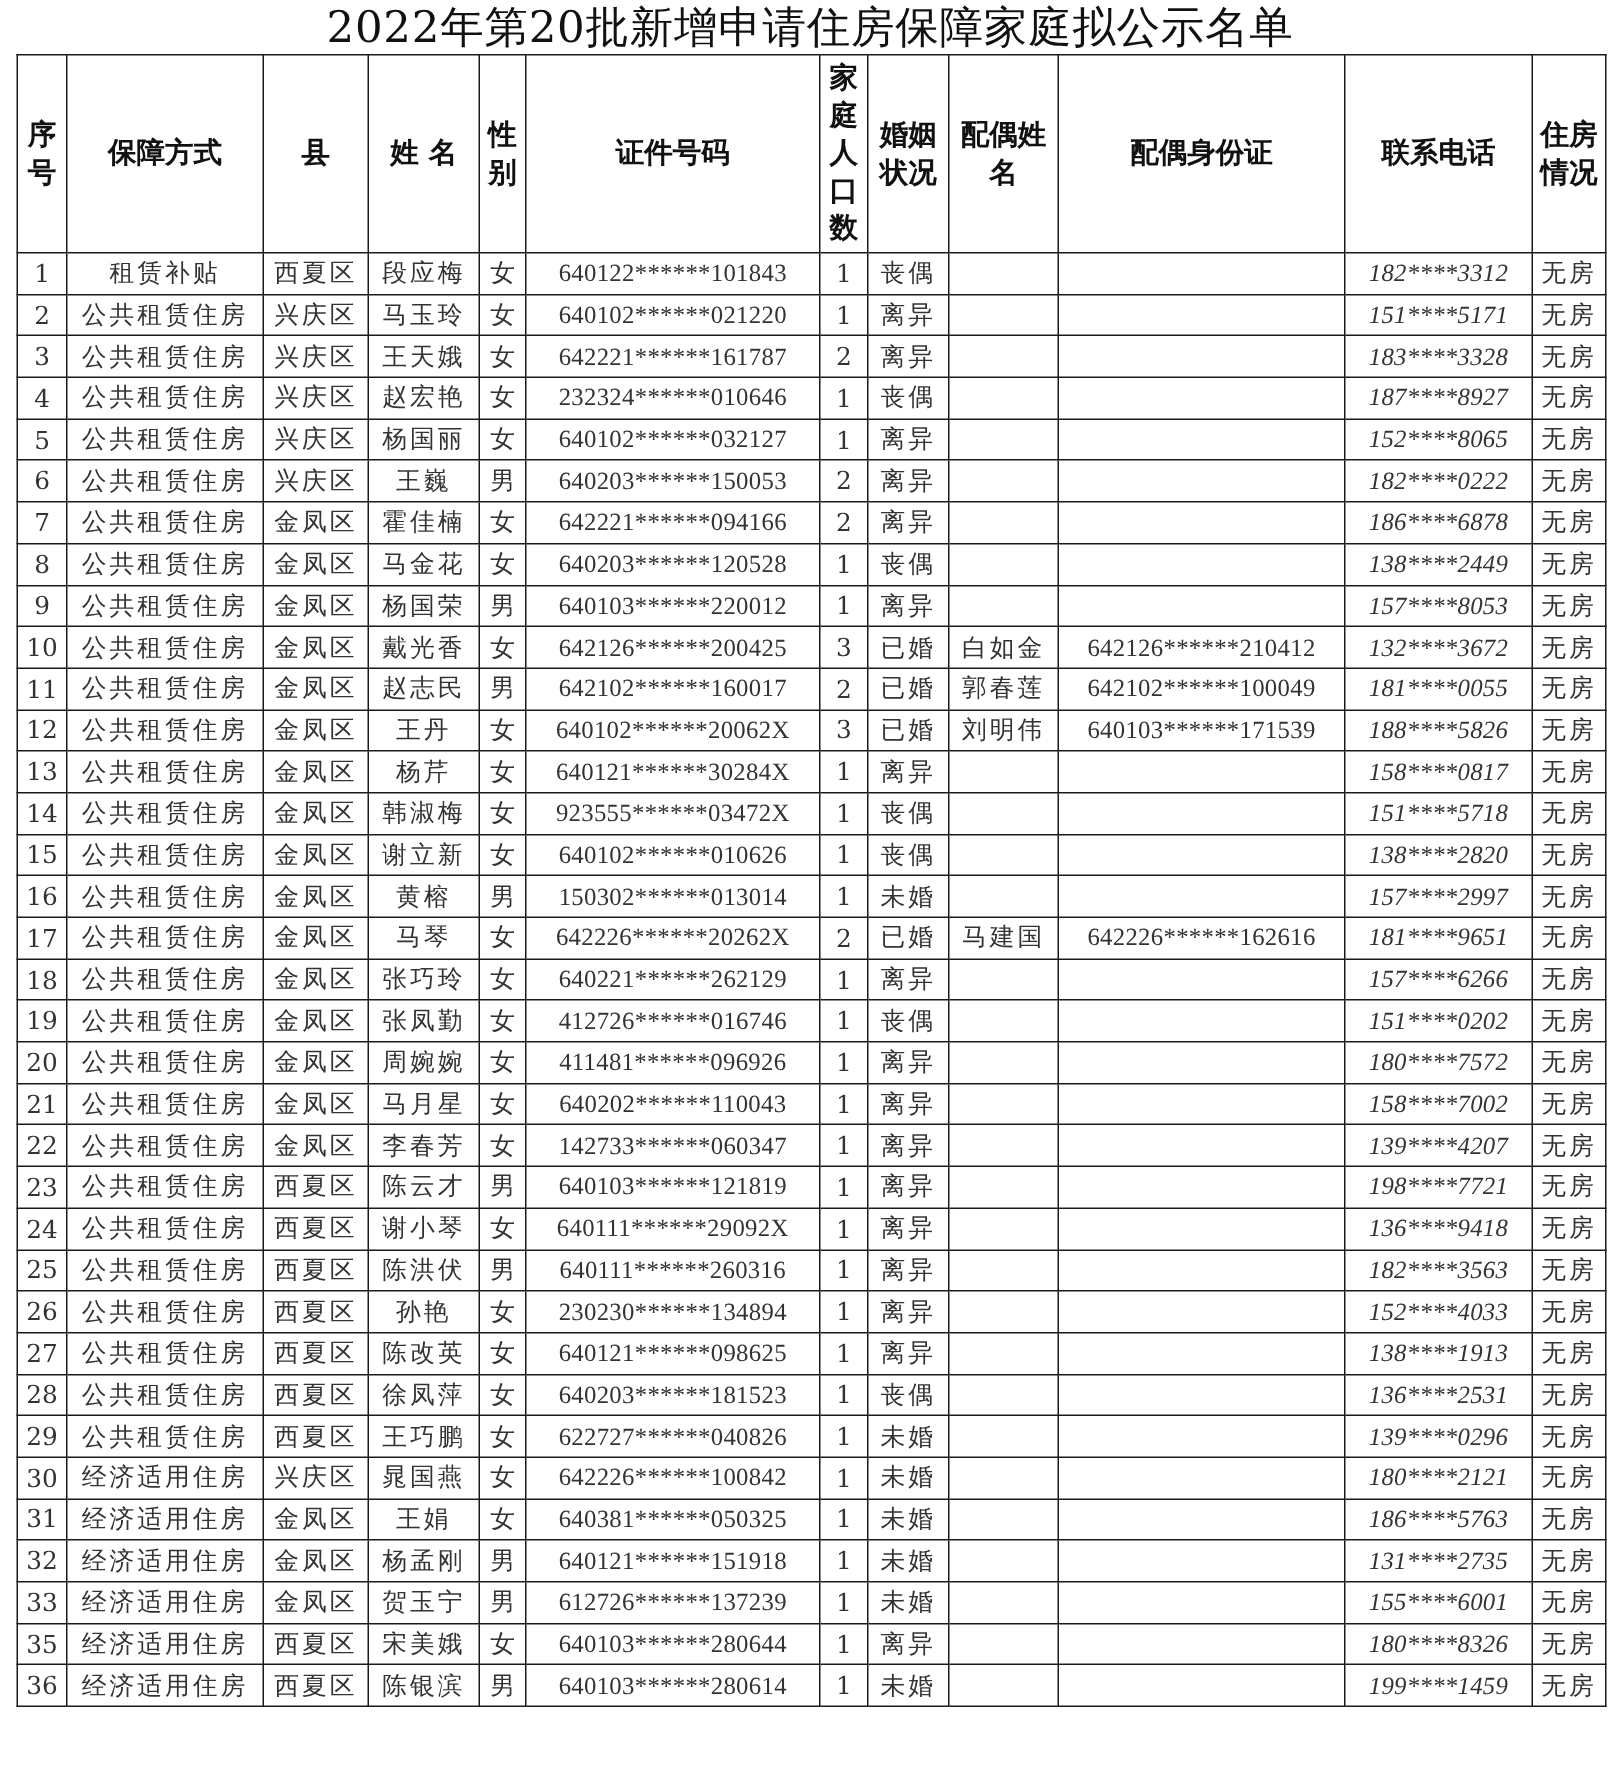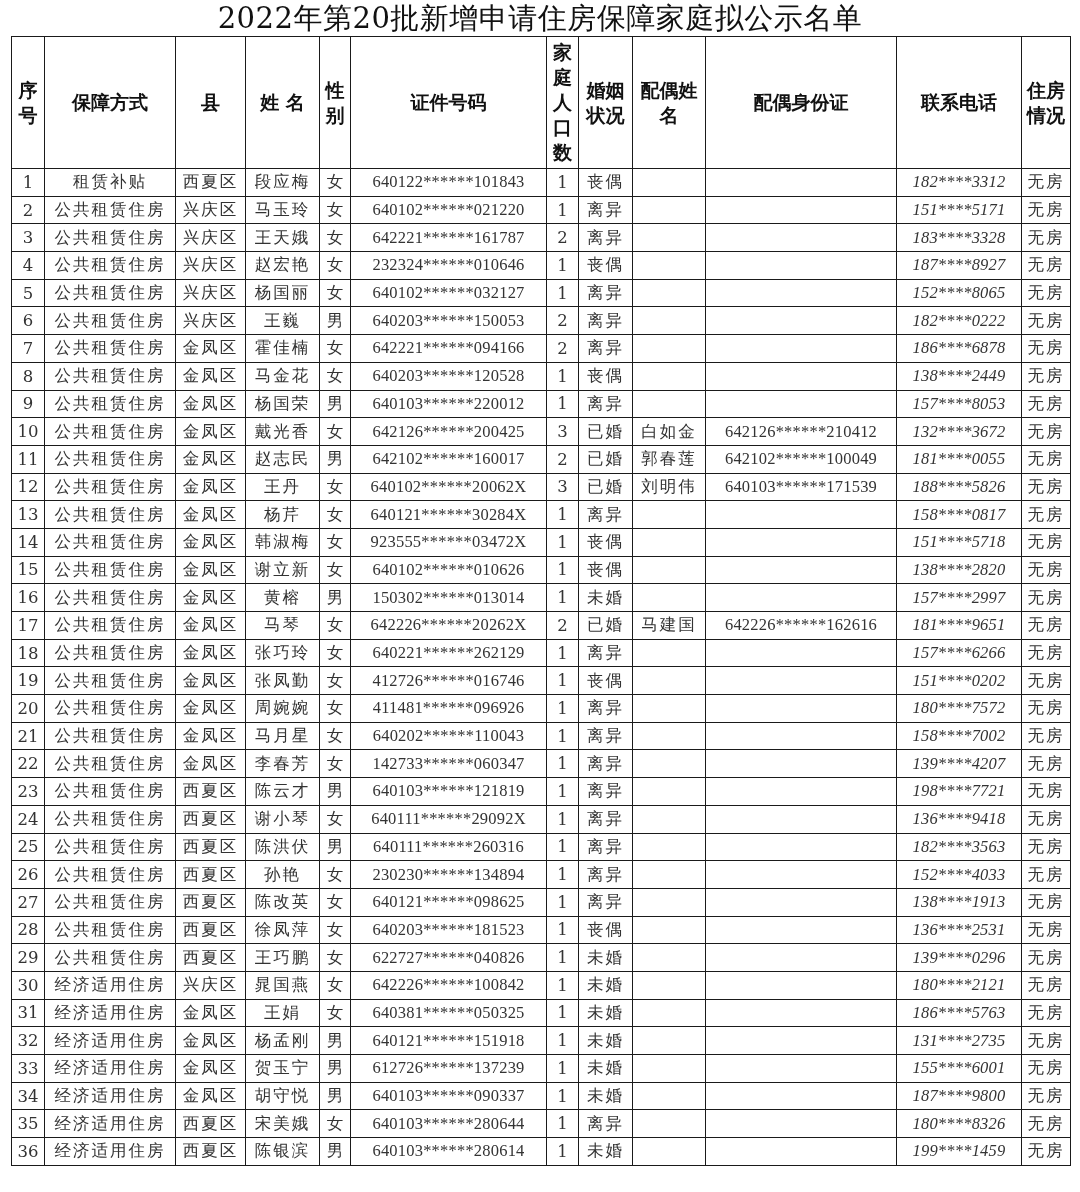--- a/index.html
+++ b/index.html
@@ -514,34 +514,20 @@
         <td>男</td>
         <td class="id">612726******137239</td>
         <td>1</td>
         <td class="cn">未婚</td>
         <td class="cn"></td>
         <td class="spid"></td>
         <td class="phone">155****6001</td>
         <td class="cn">无房</td>
       </tr>
       <tr>
-        <td class="seq">34</td>
-        <td class="cn">经济适用住房</td>
-        <td class="cn">金凤区</td>
-        <td class="cn">胡守悦</td>
-        <td>男</td>
-        <td class="id">640103******090337</td>
-        <td>1</td>
-        <td class="cn">未婚</td>
-        <td class="cn"></td>
-        <td class="spid"></td>
-        <td class="phone">187****9800</td>
-        <td class="cn">无房</td>
-      </tr>
-      <tr>
         <td class="seq">35</td>
         <td class="cn">经济适用住房</td>
         <td class="cn">西夏区</td>
         <td class="cn">宋美娥</td>
         <td>女</td>
         <td class="id">640103******280644</td>
         <td>1</td>
         <td class="cn">离异</td>
         <td class="cn"></td>
         <td class="spid"></td>

